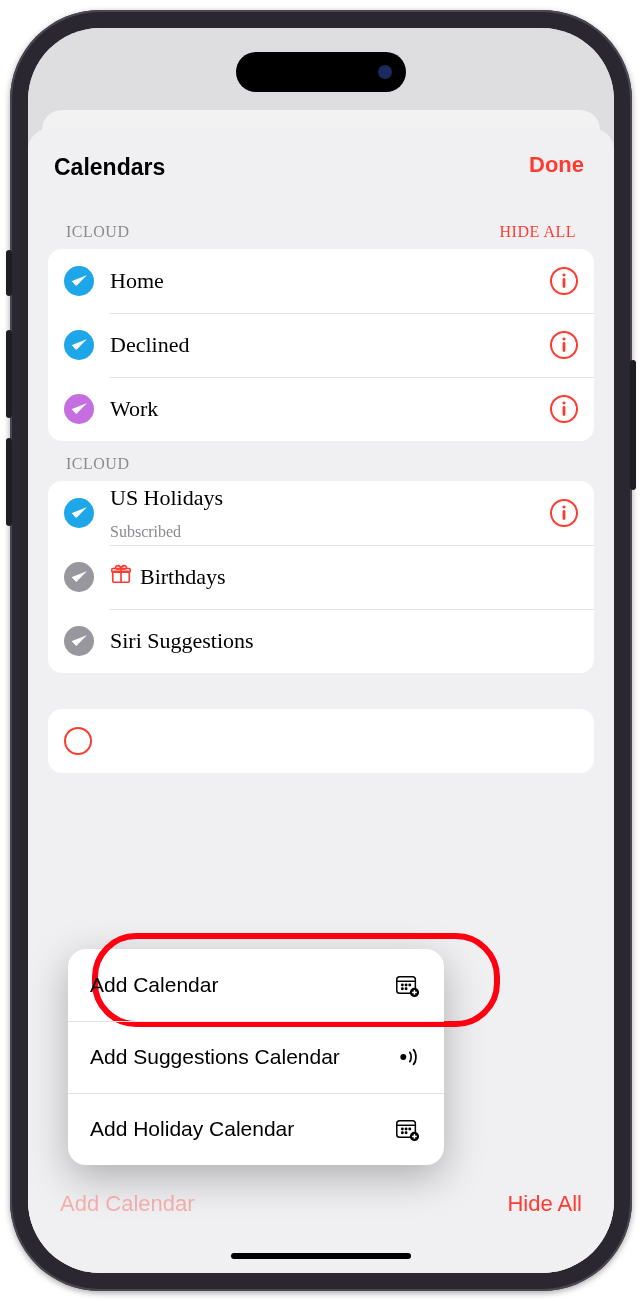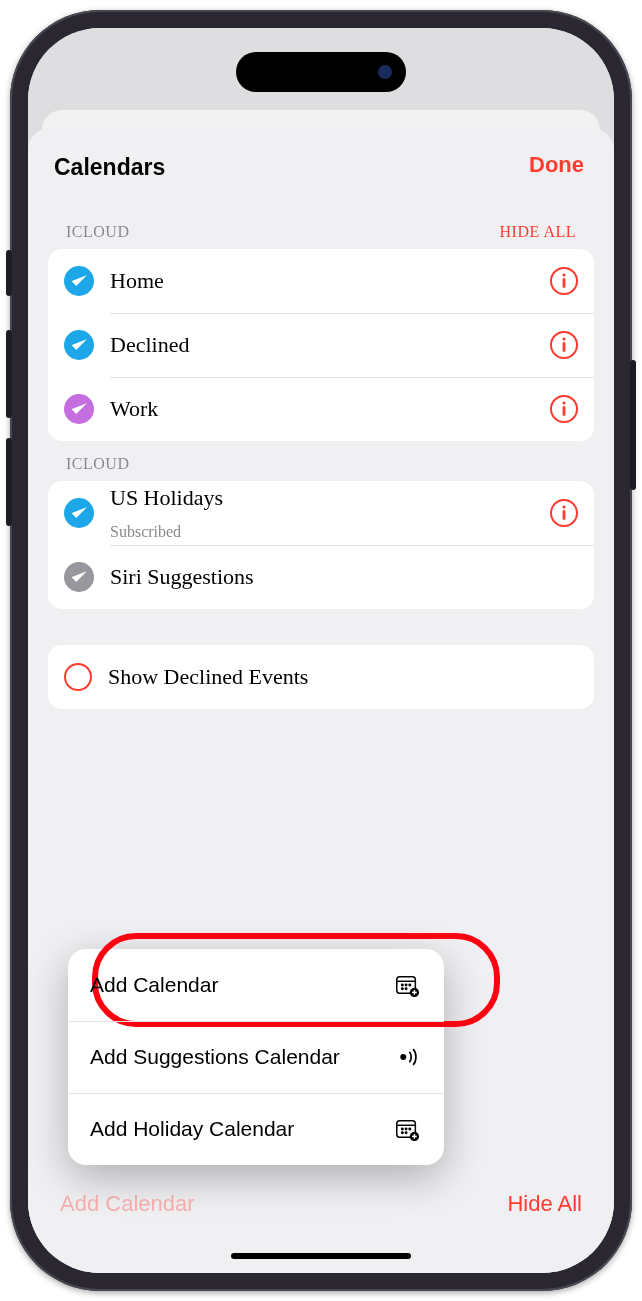--- a/index.html
+++ b/index.html
@@ -286,32 +286,50 @@
                 </svg>
             </div>
           </div>
           <div class="row">
             <div class="check check-gray">
               <svg viewBox="0 0 16 14">
                   <path fill="#fff" stroke="#fff" stroke-width="1" d="M1 7l4.2 4.5L15 1.5"></path>
                 </svg>
             </div>
             <div class="row-text">
+              <span class="row-title">
+                <span class="gift-icon">
+                  <svg viewBox="0 0 24 24" fill="none" stroke="#ff3b30" stroke-width="1.8">
+                    <rect x="3" y="9" width="18" height="12" rx="1.5"></rect>
+                    <rect x="2" y="6" width="20" height="4" rx="1"></rect>
+                    <line x1="12" y1="6" x2="12" y2="21"></line>
+                    <path d="M12 6c-1-4-6-4-6-1 0 2 3 2 6 1z"></path>
+                    <path d="M12 6c1-4 6-4 6-1 0 2-3 2-6 1z"></path>
+                  </svg>
+                </span>
+                <span>Birthdays</span>
+              </span>
+            </div>
+          </div>
+          <div class="row">
+            <div class="check check-gray">
+              <svg viewBox="0 0 16 14">
+                  <path fill="#fff" stroke="#fff" stroke-width="1" d="M1 7l4.2 4.5L15 1.5"></path>
+                </svg>
+            </div>
+            <div class="row-text">
                 <span class="row-title">Siri Suggestions</span>
               </div>
           </div>
         </div>
 
         <div style="height:36px"></div>
         <div class="group">
           <div class="row">
             <div class="radio"></div>
-            <div class="row-text">
-                <span class="row-title">Show Declined Events</span>
-              </div>
           </div>
         </div>
       </div>
 
       <div class="popover">
         <div class="highlight"></div>
         <div class="prow">
           <span class="plabel">Add Calendar</span>
           <span class="picon">
             <svg viewBox="0 0 28 28" fill="none" stroke="#000" stroke-width="1.6">

